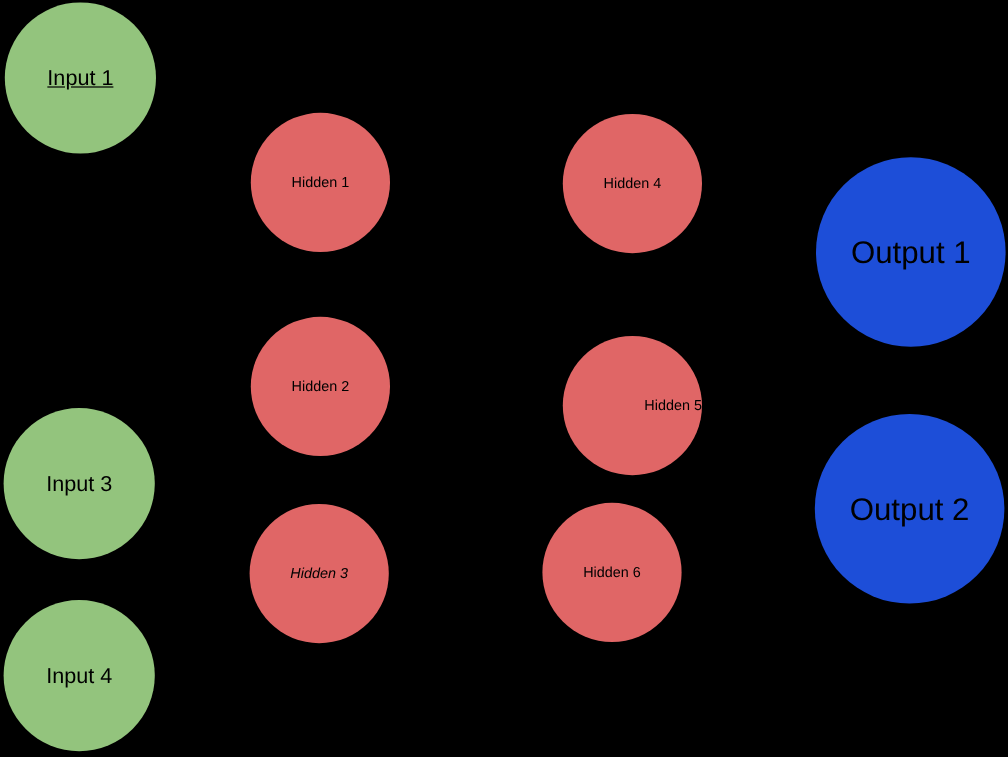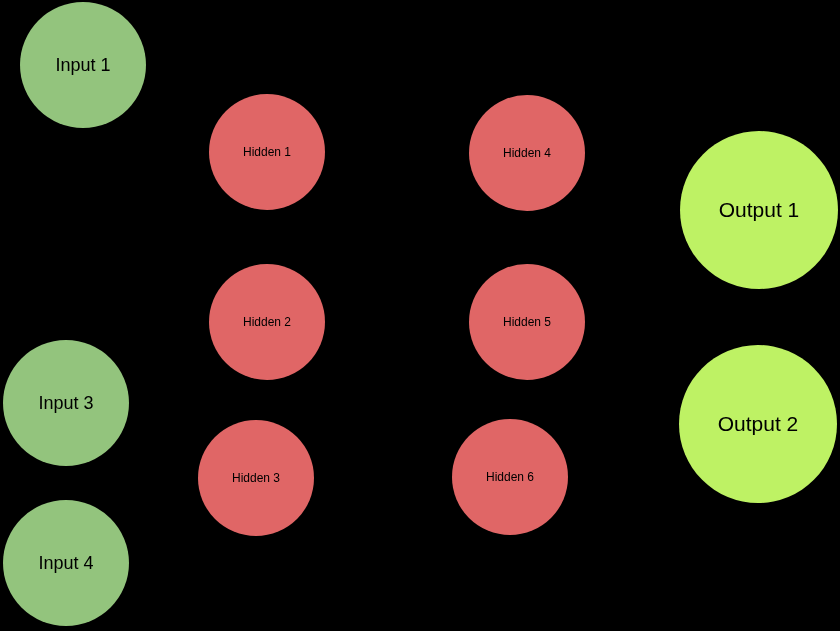--- a/index.html
+++ b/index.html
@@ -31,55 +31,55 @@
     height: 126px;
     font-size: 18px;
   }
   .node--hidden {
     background: #E06666;
     width: 116px;
     height: 116px;
     font-size: 12px;
   }
   .node--output {
-    background: #bef264;
+    background: #1d4ed8;
     width: 158px;
     height: 158px;
-    font-size: 21px;
+    font-size: 26px;
   }
 </style>
 </head>
 <body>
 
 <div class="canvas">
 
-  <div class="node node--input" style="left:20px; top:2px;">
+  <div class="node node--input" style="left:4px; top:2px;text-decoration:underline;">
     <span>Input 1</span>
   </div>
   <div class="node node--input" style="left:3px; top:340px;">
     <span>Input 3</span>
   </div>
   <div class="node node--input" style="left:3px; top:500px;">
     <span>Input 4</span>
   </div>
 
   <div class="node node--hidden" style="left:209px; top:94px;">
     <span>Hidden 1</span>
   </div>
   <div class="node node--hidden" style="left:209px; top:264px;">
     <span>Hidden 2</span>
   </div>
-  <div class="node node--hidden" style="left:198px; top:420px;">
+  <div class="node node--hidden" style="left:208px; top:420px;font-style:italic;">
     <span>Hidden 3</span>
   </div>
 
   <div class="node node--hidden" style="left:469px; top:95px;text-align:center;">
     <span>Hidden 4</span>
   </div>
-  <div class="node node--hidden" style="left:469px; top:264px;">
+  <div class="node node--hidden" style="left:469px; top:280px;justify-content:flex-end;">
     <span>Hidden 5</span>
   </div>
   <div class="node node--hidden" style="left:452px; top:419px;text-align:center;">
     <span>Hidden 6</span>
   </div>
 
   <div class="node node--output" style="left:680px; top:131px;">
     <span>Output 1</span>
   </div>
   <div class="node node--output" style="left:679px; top:345px;">

